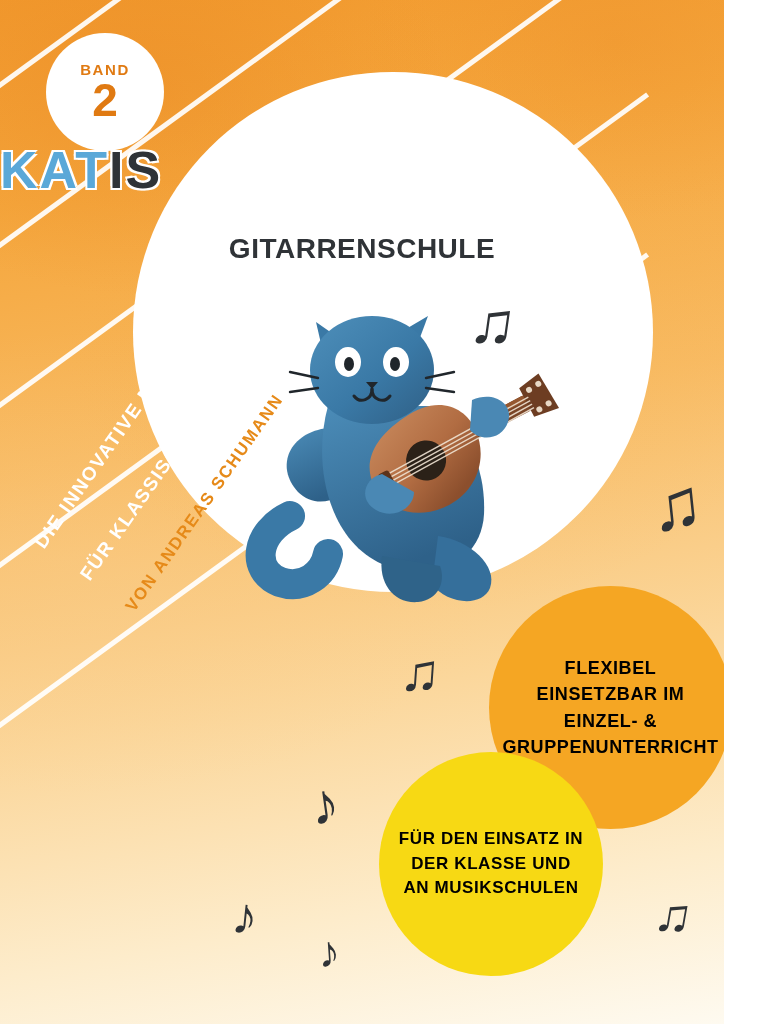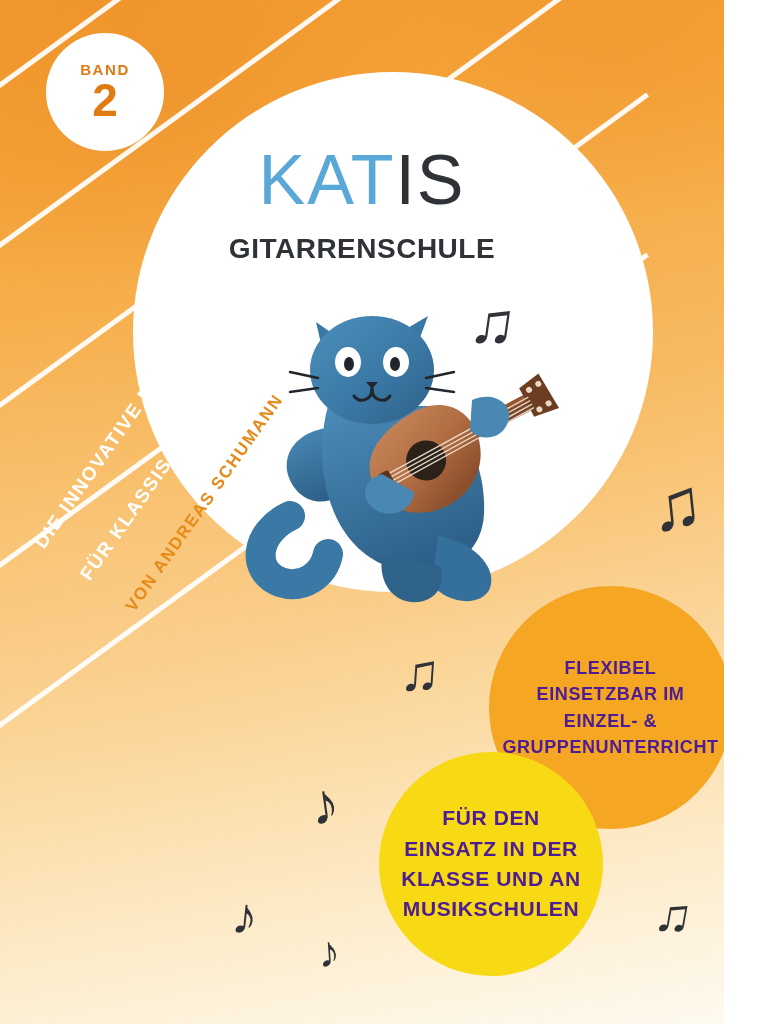--- a/index.html
+++ b/index.html
@@ -79,23 +79,23 @@
     font-weight: bold;
     line-height: 0.95;
     color: #e07a12;
   }
   
   .title-main {
     position: absolute;
     left: 0;
     right: 0;
     top: 140px;
-    text-align: center;
-    font-size: 70px;
-    font-weight: normal;
+    text-align: left;
+    font-size: 52px;
+    font-weight: bold;
     letter-spacing: 2px;
     color: #5aa8d8;
     text-shadow:
       -2px -2px 0 #ffffff,
        2px -2px 0 #ffffff,
       -2px  2px 0 #ffffff,
        2px  2px 0 #ffffff,
        0 0 1px #ffffff;
   }
   .title-main .accent { color: #2f3337; }
@@ -134,38 +134,38 @@
   
   .blob {
     position: absolute;
     border-radius: 50%;
     display: flex;
     align-items: center;
     justify-content: center;
     text-align: center;
     font-weight: bold;
     line-height: 1.45;
-    color: #4c1d95;
+    color: #000000;
   }
   .blob-orange {
     left: 489px;
     top: 586px;
     width: 243px;
     height: 243px;
     background: #f5a623;
     font-size: 18px;
     letter-spacing: 0.6px;
   }
   .blob-yellow {
     left: 379px;
     top: 752px;
     width: 224px;
     height: 224px;
     background: #f7d914;
-    font-size: 21px;
+    font-size: 17px;
     letter-spacing: 0.6px;
     justify-content: center;
   }
   .blob-inner { padding: 0 18px; }
   
   .cat {
     position: absolute;
     left: 232px;
     top: 278px;
     width: 330px;

